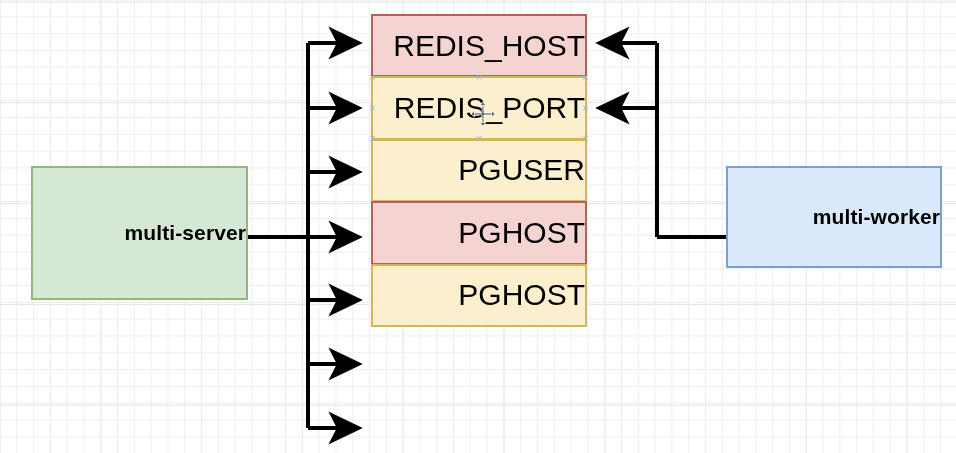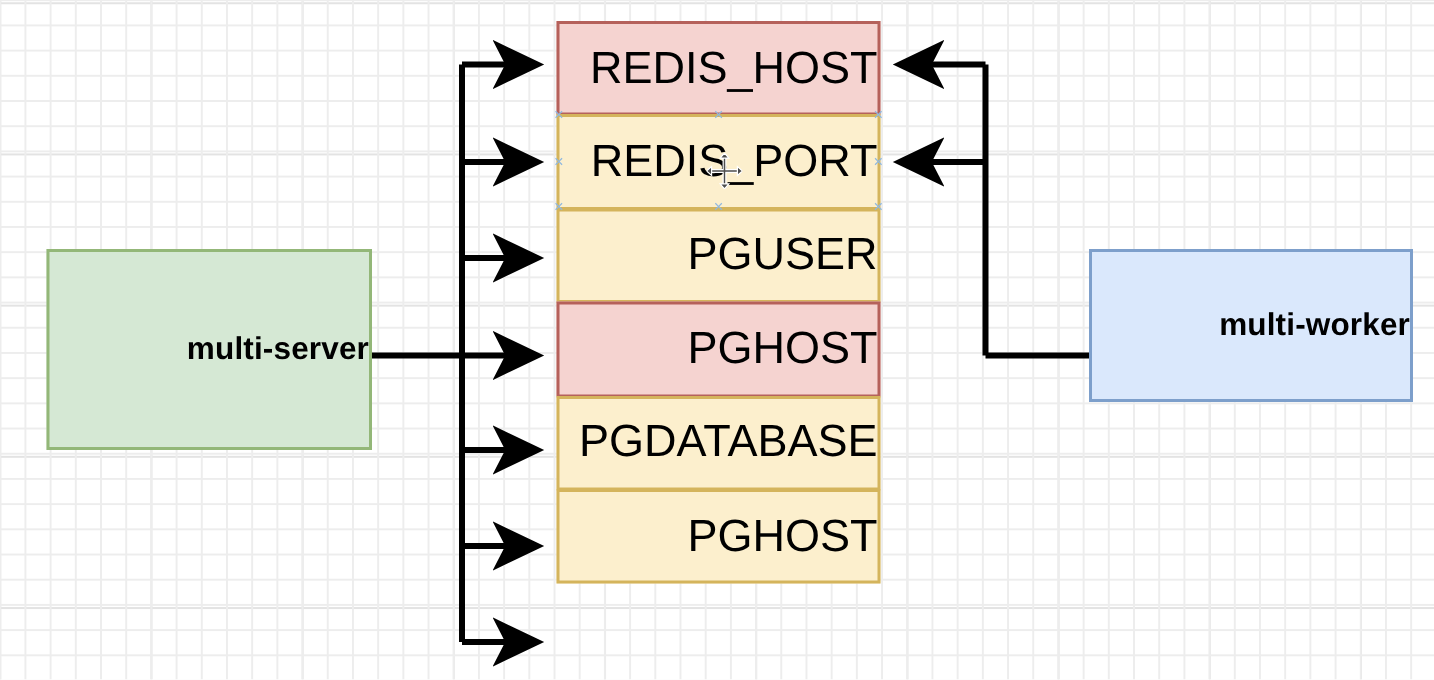--- a/index.html
+++ b/index.html
@@ -194,23 +194,20 @@
     </div>
 
     <div class="env-cell yellow">
       <span>PGUSER</span>
     </div>
 
     <div class="env-cell pink">
       <span>PGHOST</span>
     </div>
 
-    <div class="env-cell yellow">
-      <span>PGDATABASE</span>
-    </div>
 
     <div class="env-cell yellow">
       <span>PGHOST</span>
     </div>
 
 
   </div>
 
   <svg class="cursor-move" width="24" height="24" viewBox="0 0 24 24">
     <g fill="#4d4d4d" stroke="#ffffff" stroke-width="0.8">

